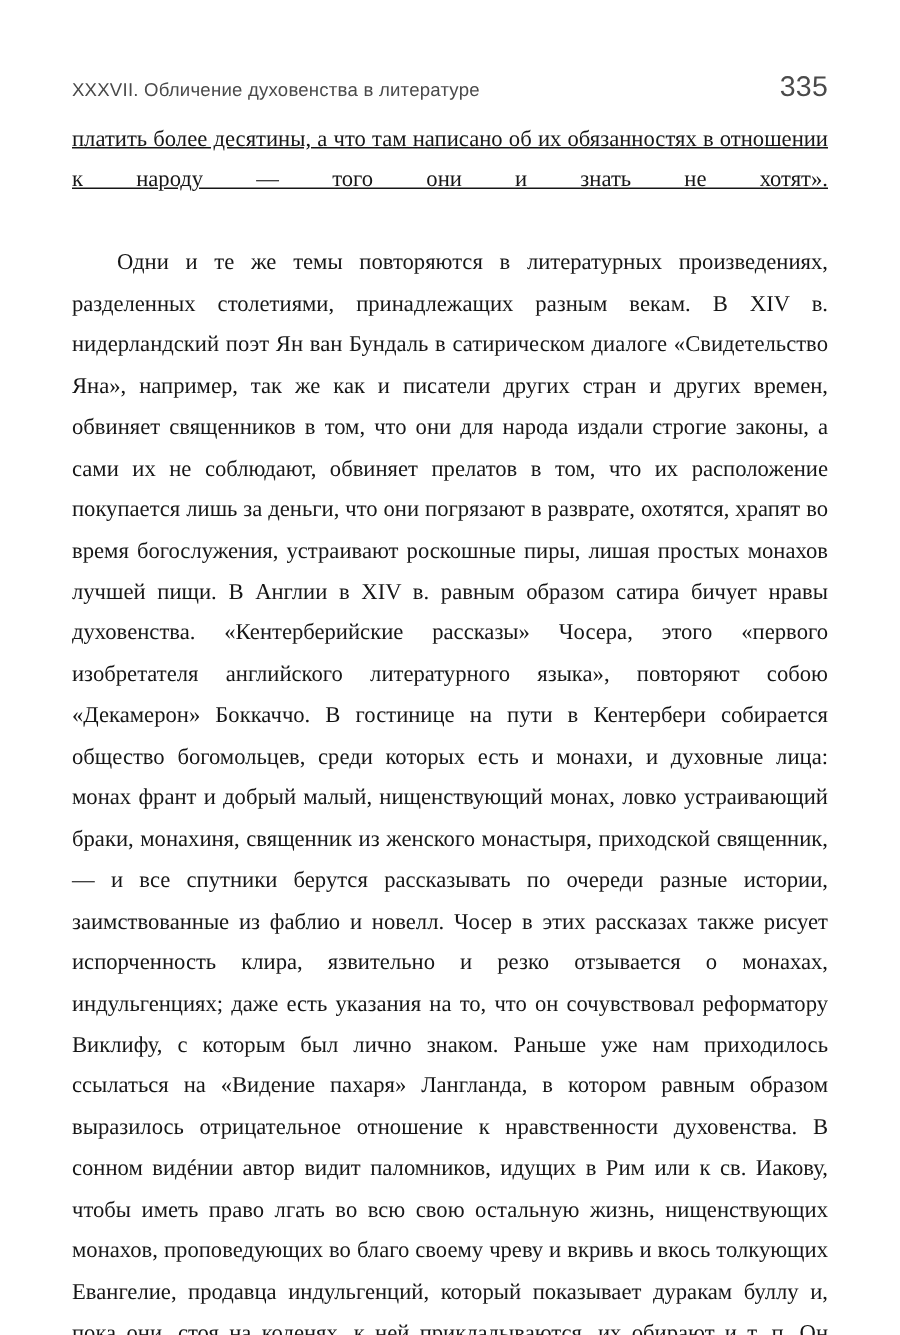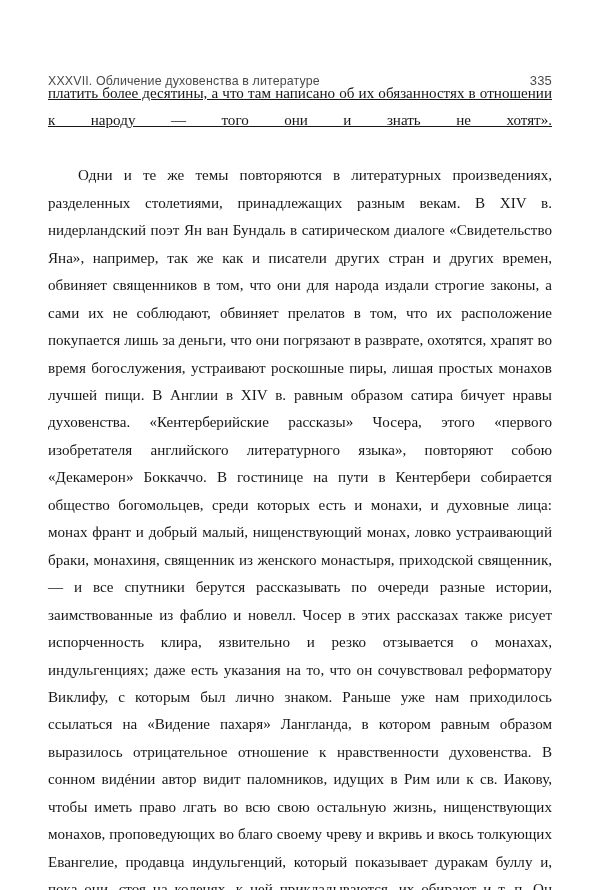--- a/index.html
+++ b/index.html
@@ -35,22 +35,21 @@
     white-space: nowrap;
   }
 
   .running-head .head-title {
     font-weight: 400;
   }
 
   .running-head .folio {
     font-weight: 400;
     color: #4a4a4a;
-    font-size: 13px;
-    margin-top: 25px;
+    font-size: 19px;
   }
 
   
   .textblock {
     position: absolute;
     left: 48px;
     top: 80px;
     width: 504px;
     font-family: "Liberation Serif", "DejaVu Serif", serif;
     font-size: 15.1px;

